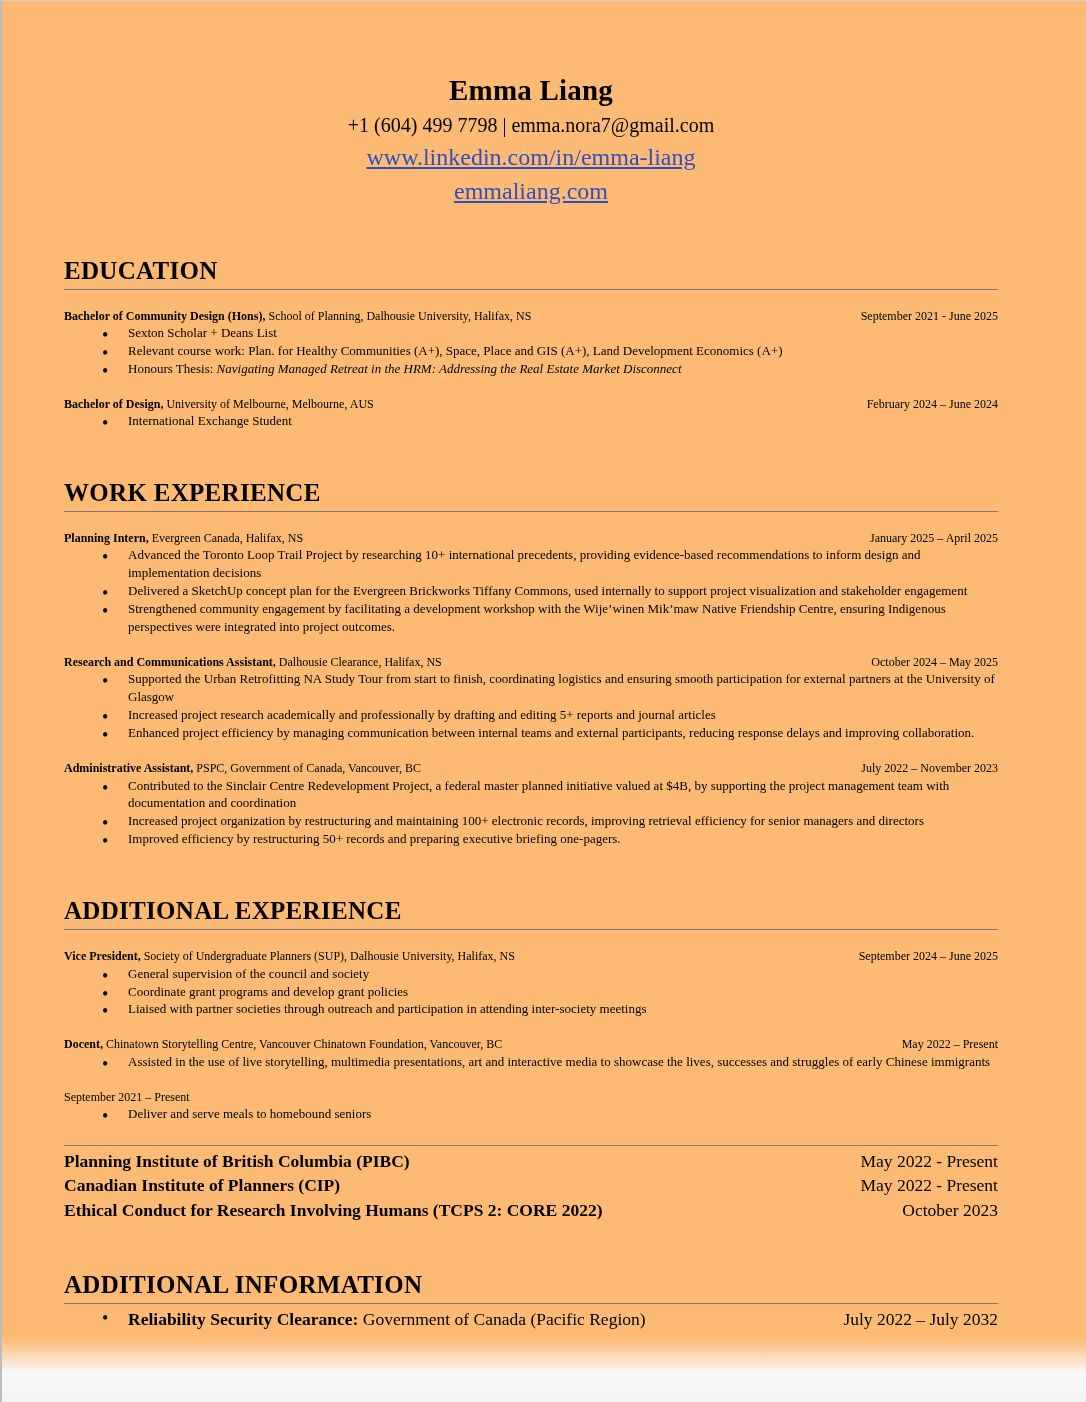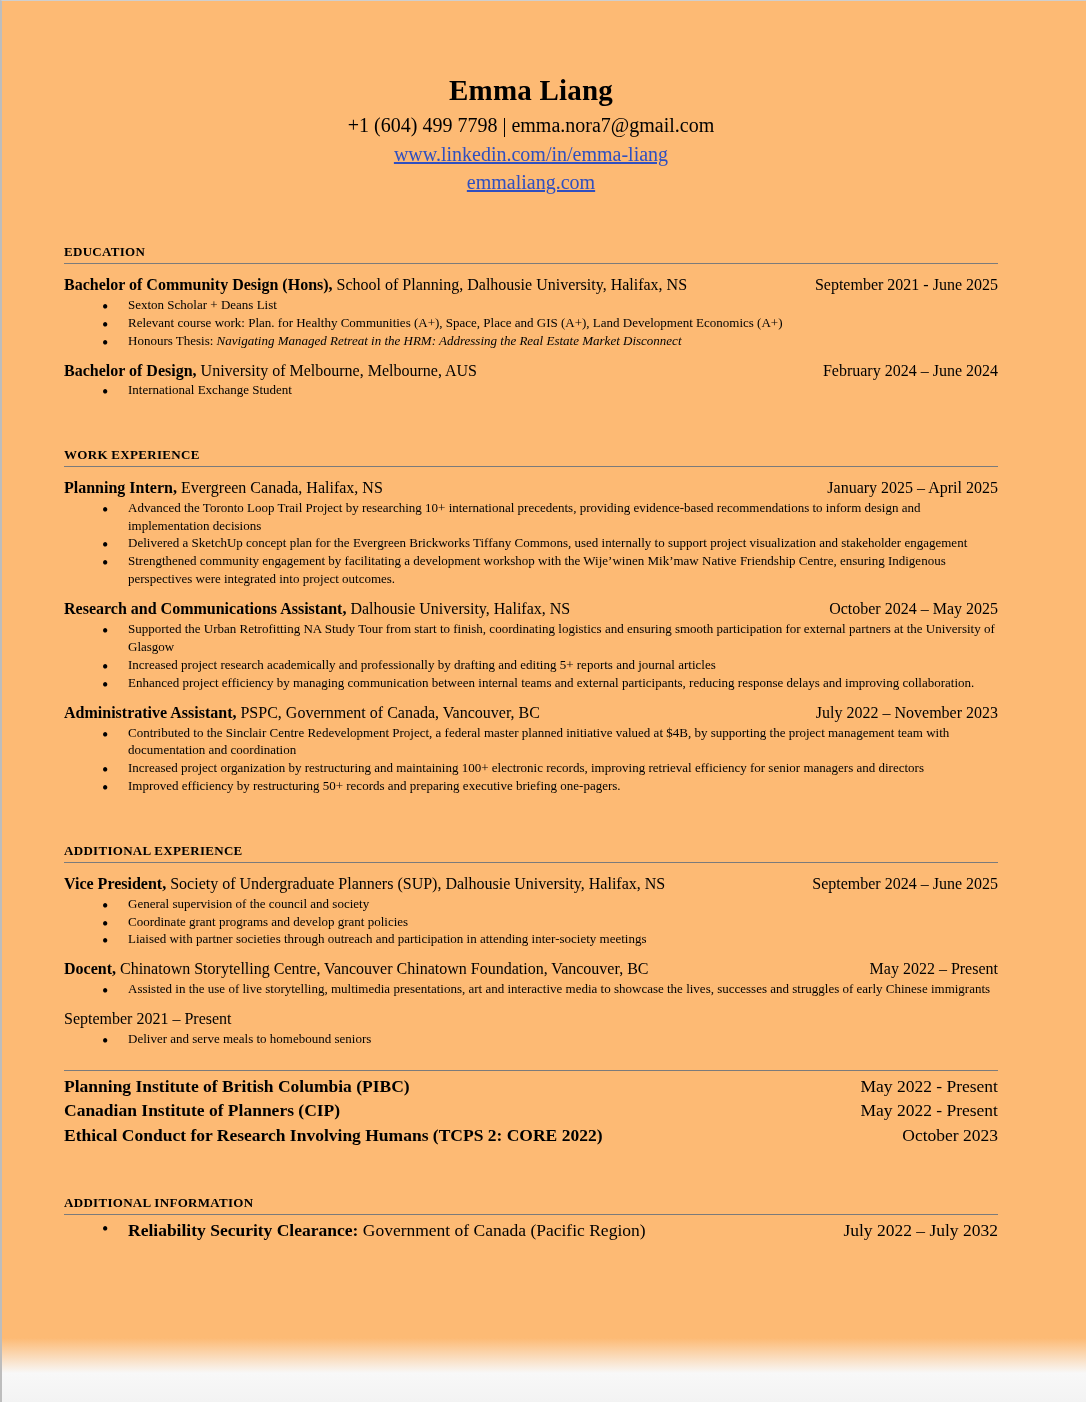--- a/index.html
+++ b/index.html
@@ -41,49 +41,49 @@
     letter-spacing: 0.2px;
     line-height: 1.18;
   }
   .hdr-contact {
     font-size: 20px;
     line-height: 1.42;
     margin-top: 4px;
   }
   .hdr-link {
     display: block;
-    font-size: 20px;
+    font-size: 24px;
     line-height: 1.42;
     color: #2f4fc0;
     text-decoration: underline;
   }
 
   
   .section { margin-top: 22px; }
   .section-title {
-    font-size: 13px;
+    font-size: 25px;
     font-weight: bold;
     letter-spacing: 0.3px;
     line-height: 1.2;
     padding-bottom: 3px;
     margin-top: 48px;
   }
   .rule {
     height: 0;
     border-bottom: 1.6px solid #7b7b7b;
     margin-bottom: 3px;
   }
 
   
   .entry-head {
     display: flex;
     align-items: baseline;
-    font-size: 16px;
+    font-size: 12px;
     line-height: 1.36;
-    margin-top: 10px;
+    margin-top: 18px;
   }
   .entry-head .left { flex: 1 1 auto; padding-right: 12px; }
   .entry-head .right { flex: 0 0 auto; white-space: nowrap; }
   .b { font-weight: bold; }
 
   ul.bullets {
     list-style: none;
     margin: 0;
     padding: 0;
   }
@@ -177,21 +177,21 @@
           <div class="entry-head">
             <div class="left"><span class="b">Planning Intern,</span><span> Evergreen Canada, Halifax, NS</span></div>
             <div class="right">January 2025 – April 2025</div>
           </div>
           <ul class="bullets">
             <li>Advanced the Toronto Loop Trail Project by researching 10+ international precedents, providing evidence-based recommendations to inform design and implementation decisions</li>
             <li>Delivered a SketchUp concept plan for the Evergreen Brickworks Tiffany Commons, used internally to support project visualization and stakeholder engagement</li>
             <li>Strengthened community engagement by facilitating a development workshop with the Wije’winen Mik’maw Native Friendship Centre, ensuring Indigenous perspectives were integrated into project outcomes.</li>
           </ul>
           <div class="entry-head">
-            <div class="left"><span class="b">Research and Communications Assistant,</span><span> Dalhousie University, Halifax, NS</span></div>
+            <div class="left"><span class="b">Research and Communications Assistant,</span><span> Dalhousie Clearance, Halifax, NS</span></div>
             <div class="right">October 2024 – May 2025</div>
           </div>
           <ul class="bullets">
             <li>Supported the Urban Retrofitting NA Study Tour from start to finish, coordinating logistics and ensuring smooth participation for external partners at the University of Glasgow</li>
             <li>Increased project research academically and professionally by drafting and editing 5+ reports and journal articles</li>
             <li>Enhanced project efficiency by managing communication between internal teams and external participants, reducing response delays and improving collaboration.</li>
           </ul>
           <div class="entry-head">
             <div class="left"><span class="b">Administrative Assistant,</span><span> PSPC, Government of Canada, Vancouver, BC</span></div>
             <div class="right">July 2022 – November 2023</div>

